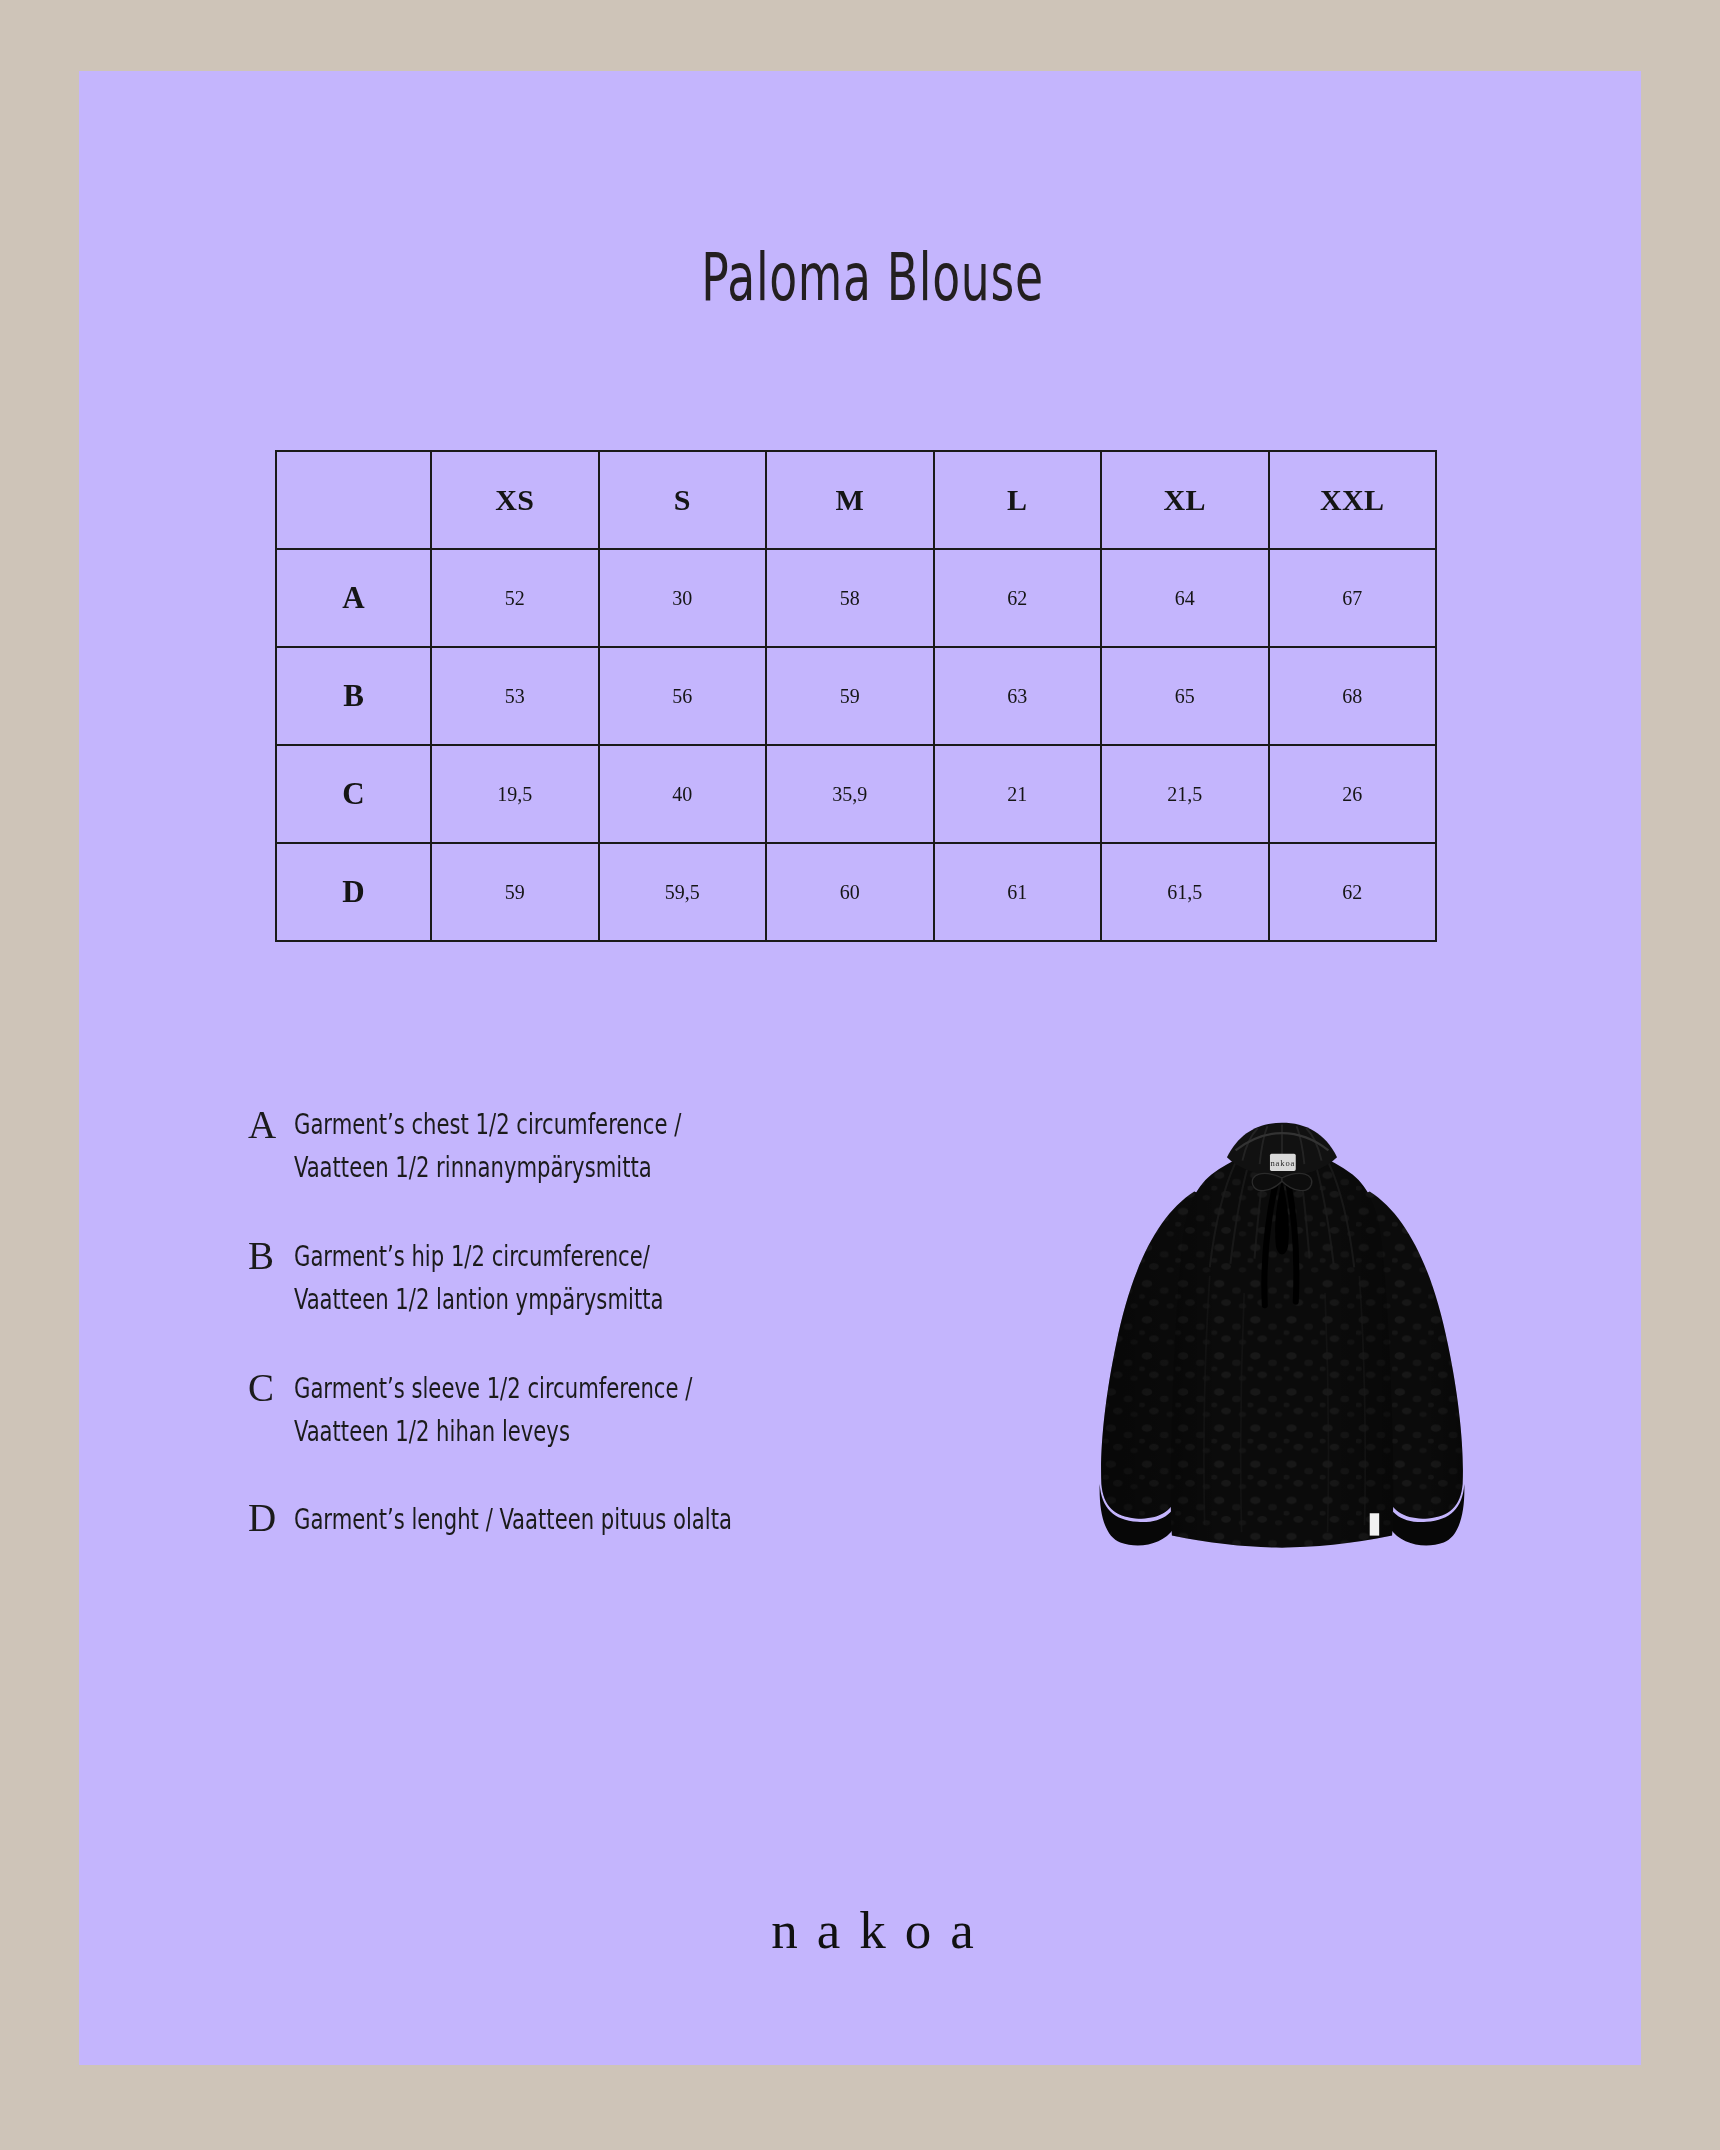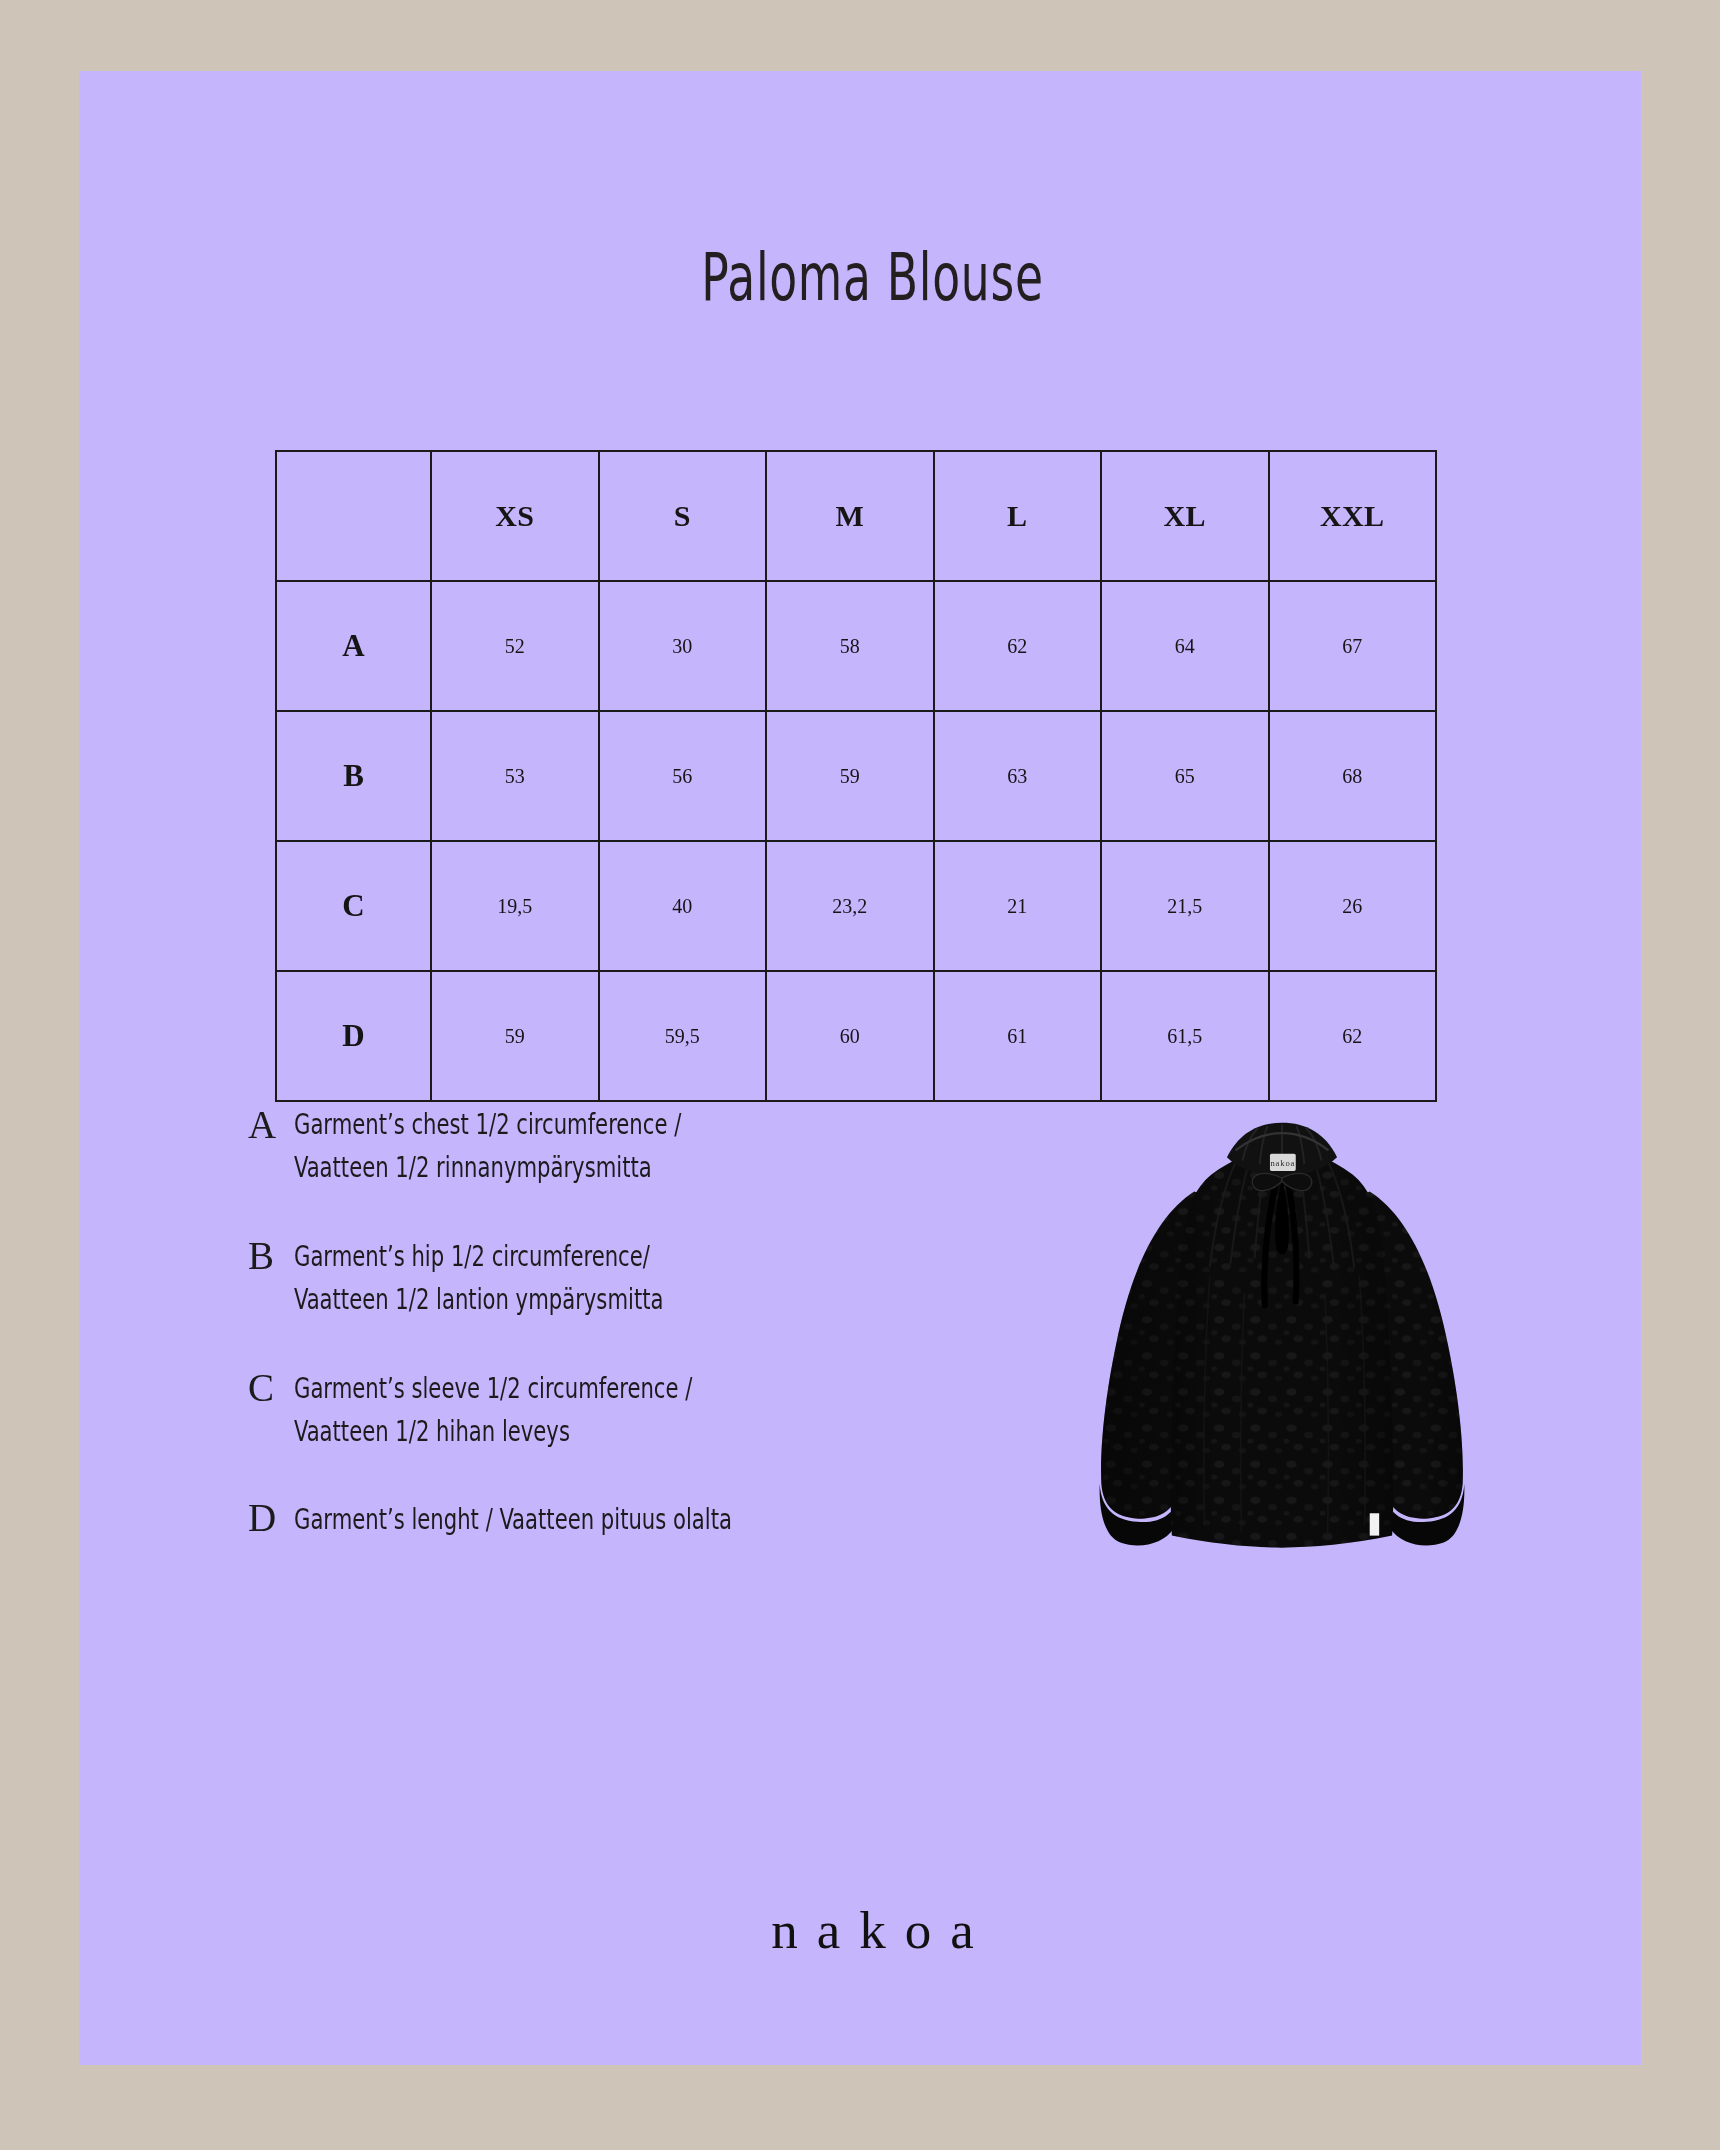--- a/index.html
+++ b/index.html
@@ -53,21 +53,21 @@
   }
   .size-table td,
   .size-table th {
     border: 2.6px solid #1a1a1a;
     height: 96px;
     text-align: center;
     vertical-align: middle;
     font-size: 29px;
     font-weight: bold;
     color: #151515;
-    padding: 16px;
+    padding: 0;
   }
   .size-table .col-label { width: 155px; }
   .size-table td.value {
     font-weight: normal;
     font-size: 20px;
   }
   .size-table th.sizehead {
     font-size: 30px;
     letter-spacing: 0.4px;
   }
@@ -182,21 +182,21 @@
         <td class="value">56</td>
         <td class="value">59</td>
         <td class="value">63</td>
         <td class="value">65</td>
         <td class="value">68</td>
       </tr>
       <tr>
         <td class="rowlabel">C</td>
         <td class="value">19,5</td>
         <td class="value">40</td>
-        <td class="value">23,2</td>
+        <td class="value">35,9</td>
         <td class="value">21</td>
         <td class="value">21,5</td>
         <td class="value">26</td>
       </tr>
       <tr>
         <td class="rowlabel">D</td>
         <td class="value">59</td>
         <td class="value">59,5</td>
         <td class="value">60</td>
         <td class="value">61</td>

